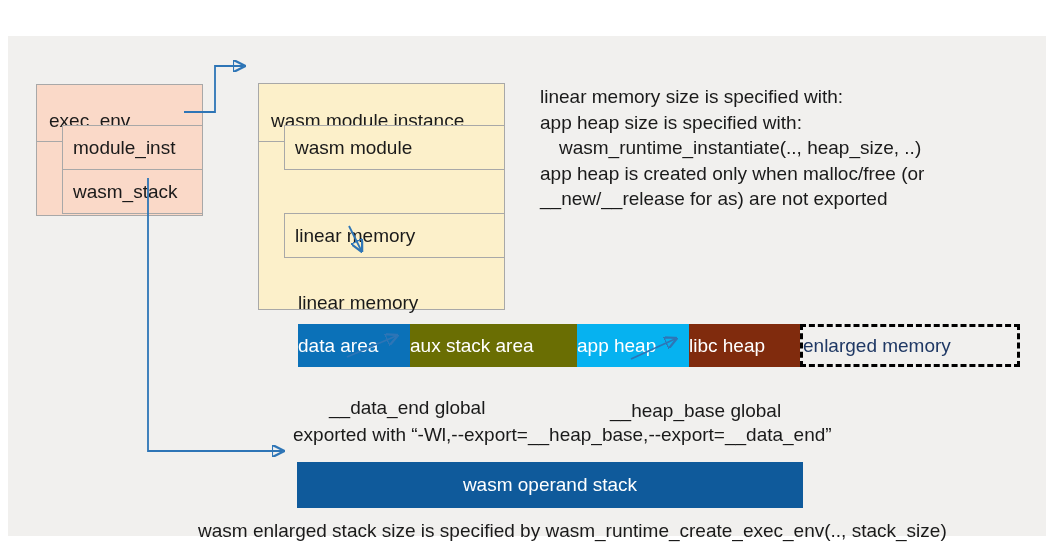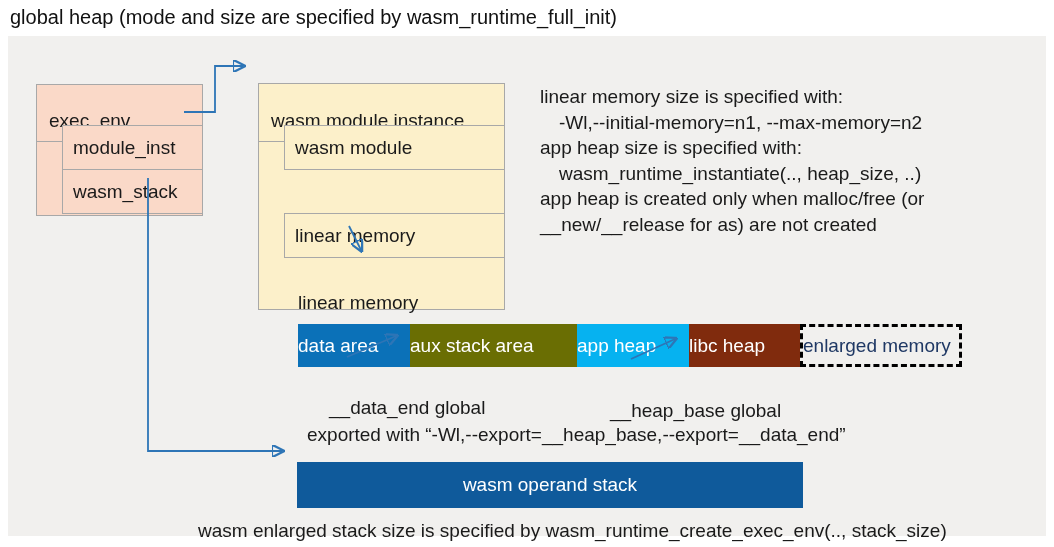--- a/index.html
+++ b/index.html
@@ -48,70 +48,68 @@
 
   
   .lm-label { position:absolute; left:290px; top:256px; font-size:19px; }
   .lm-bar { position:absolute; left:290px; top:288px; height:43px; }
   .seg { position:absolute; top:0; height:43px; line-height:43px; text-align:left;
          color:#ffffff; font-size:19px; white-space:nowrap; }
   .seg.data   { left:0px;   width:112px; background:#0b71b8; }
   .seg.aux    { left:112px; width:167px; background:#6a6e03; }
   .seg.app    { left:279px; width:112px; background:#06b2f0; }
   .seg.libc   { left:391px; width:111px; background:#802b0d; }
-  .seg.enl    { left:502px; width:162px; background:transparent;
+  .seg.enl    { left:502px; width:220px; background:transparent;
                 border:3px dashed #000; color:#1f3864; line-height:37px; }
 
   
   .ann { position:absolute; font-size:19px; white-space:nowrap; }
   #ann-data-end  { left:321px; top:361px; }
   #ann-heap-base { left:602px; top:364px; }
-  #ann-exported  { left:299px; top:388px; }
+  #ann-exported  { left:285px; top:388px; }
 
   
   .op-stack { position:absolute; left:289px; top:426px; width:506px; height:46px;
               background:#0f5a9b; color:#fff; font-size:19px; line-height:46px;
               text-align:center; }
 
   
   .footer { position:absolute; left:190px; top:482px; font-size:19px; line-height:25.5px; }
   .footer div { white-space:nowrap; }
 
   
   svg.wires { position:absolute; inset:0; width:1054px; height:547px; pointer-events:none; }
   svg.wires path { fill:none; stroke:#2e75b6; stroke-width:1.8; }
 </style>
 </head>
 <body>
 
 <div id="stage">
 
-  <div class="page-title">global heap (mode and size are specified by wasm_runtime_full_init)</div>
 
   <div class="canvas">
 
     <div class="struct" id="exec-env">
       <div class="hdr">exec_env</div>
       <div class="row r0">module_inst</div>
       <div class="row r1">wasm_stack</div>
     </div>
 
     <div class="struct" id="module-inst-box">
       <div class="hdr">wasm module instance</div>
       <div class="row m0">wasm module</div>
       <div class="row m2">linear memory</div>
     </div>
 
     <div class="notes">
       <div class="note-line">linear memory size is specified with:</div>
-      <div class="note-line indent">-Wl,--initial-memory=n1, --max-memory=n2</div>
       <div class="note-line">app heap size is specified with:</div>
       <div class="note-line indent">wasm_runtime_instantiate(.., heap_size, ..)</div>
       <div class="note-line">app heap is created only when malloc/free (or</div>
-      <div class="note-line">__new/__release for as) are not created</div>
+      <div class="note-line">__new/__release for as) are not exported</div>
     </div>
 
     <div class="lm-label">linear memory</div>
     <div class="lm-bar">
       <div class="seg data">data area</div>
       <div class="seg aux">aux stack area</div>
       <div class="seg app">app heap</div>
       <div class="seg libc">libc heap</div>
       <div class="seg enl">enlarged memory</div>
     </div>

